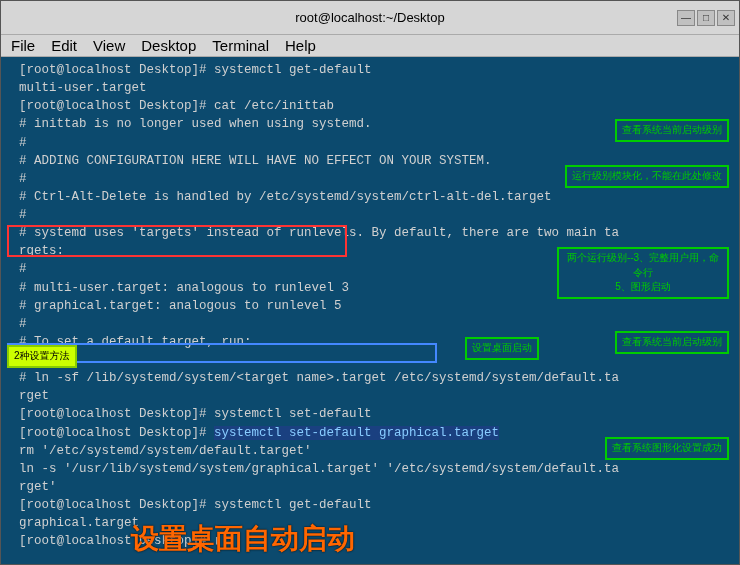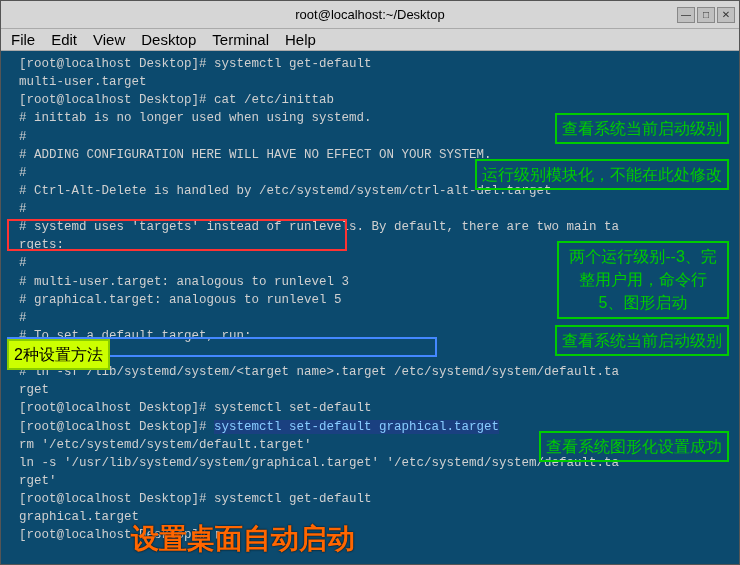--- a/index.html
+++ b/index.html
@@ -16,21 +16,21 @@
       width: 740px;
       height: 565px;
       background: #1a1a1a;
       border: 1px solid #555;
       display: flex;
       flex-direction: column;
     }
 
     .title-bar {
       background: #d6d6d6;
-      height: 28px;
+      height: 34px;
       display: flex;
       align-items: center;
       justify-content: center;
       position: relative;
       border-bottom: 1px solid #aaa;
     }
 
     .title-bar-title {
       font-size: 13px;
       color: #000;
@@ -93,21 +93,21 @@
       white-space: pre;
       font-family: 'Courier New', Courier, monospace;
     }
 
     
     .annotation {
       position: absolute;
       border: 2px solid #00cc00;
       background: rgba(0,0,0,0.0);
       color: #00cc00;
-      font-size: 16px;
+      font-size: 10px;
       font-family: sans-serif;
       padding: 2px 5px;
       white-space: nowrap;
     }
 
     
     .big-annotation {
       position: absolute;
       font-size: 28px;
       font-family: sans-serif;
@@ -189,20 +189,21 @@
     "></div>
 
     <div class="annotation" style="right:10px; top:62px;">查看系统当前启动级别</div>
 
     <div class="annotation" style="right:10px; top:108px;">运行级别模块化，不能在此处修改</div>
 
     <div class="annotation" style="right:10px; top:190px; white-space:normal; width:172px; text-align:center;">两个运行级别--3、完整用户用，命令行<br>5、图形启动</div>
 
     <div class="annotation" style="left:6px; top:268px; background:#ccff00; color:#000; border-color:#88cc00;margin-top:20px;">2种设置方法</div>
 
+    <div class="annotation" style="right:200px; top:280px;">设置桌面启动</div>
 
     <div class="annotation" style="right:10px; top:274px;">查看系统当前启动级别</div>
 
     <div class="annotation" style="right:10px; top:380px;">查看系统图形化设置成功</div>
 
     <div class="big-annotation" style="left:130px; bottom:4px;">设置桌面自动启动</div>
 
   </div>
 </div>
 

